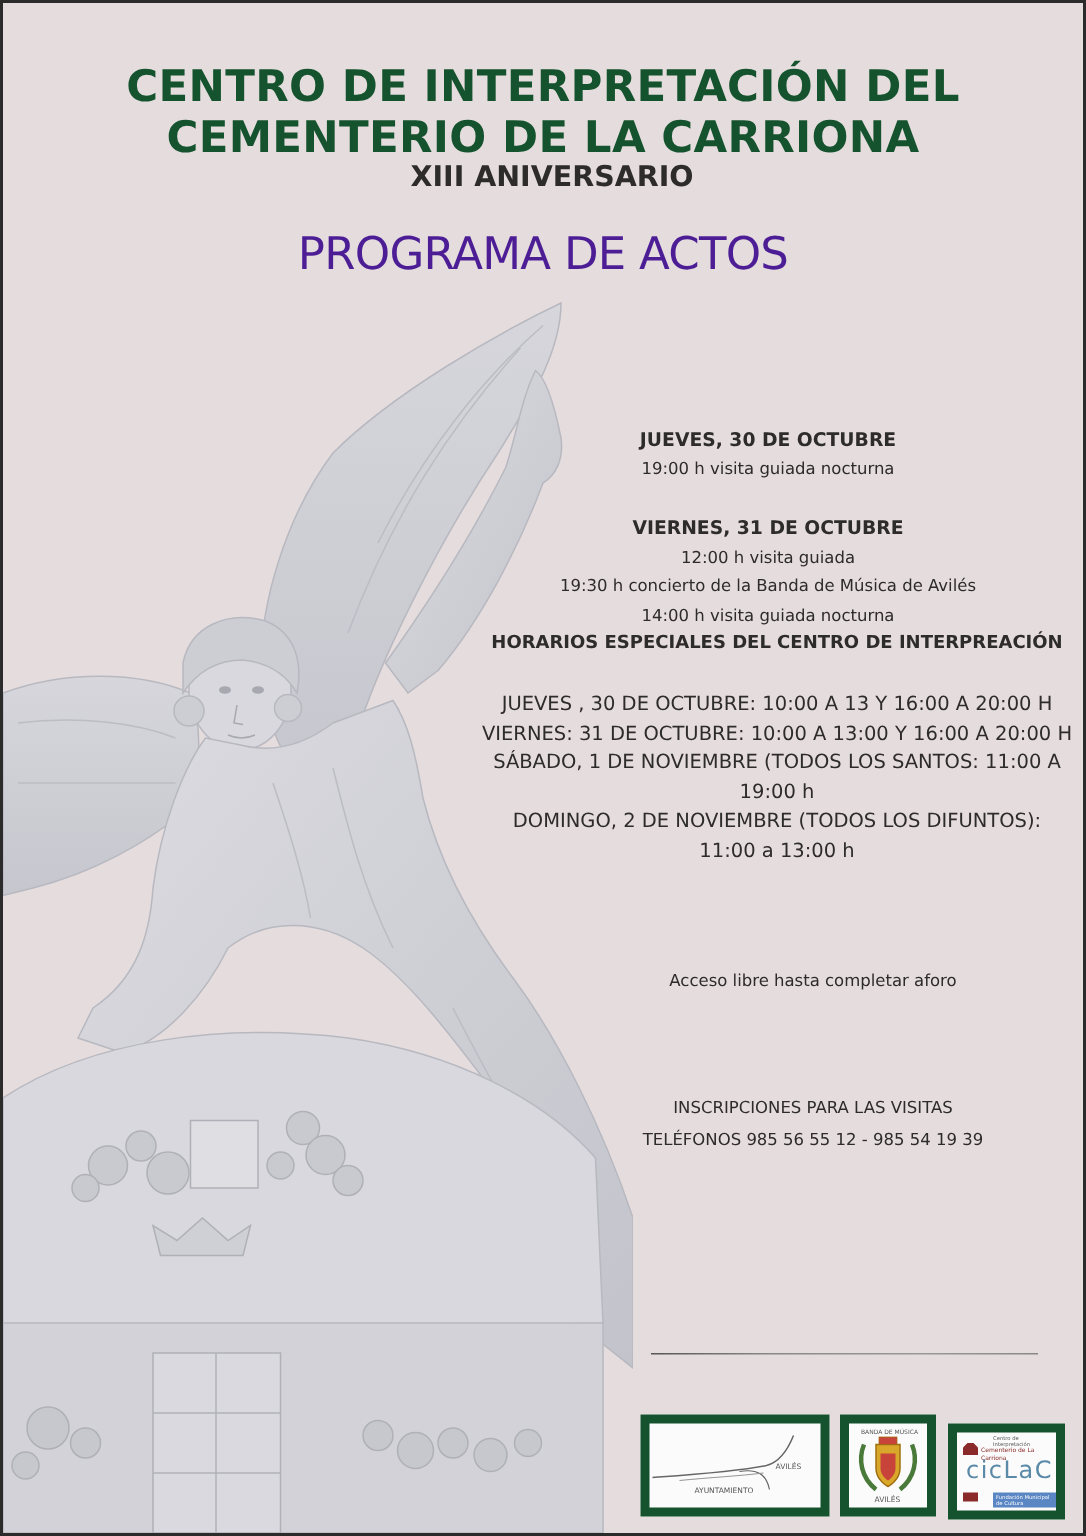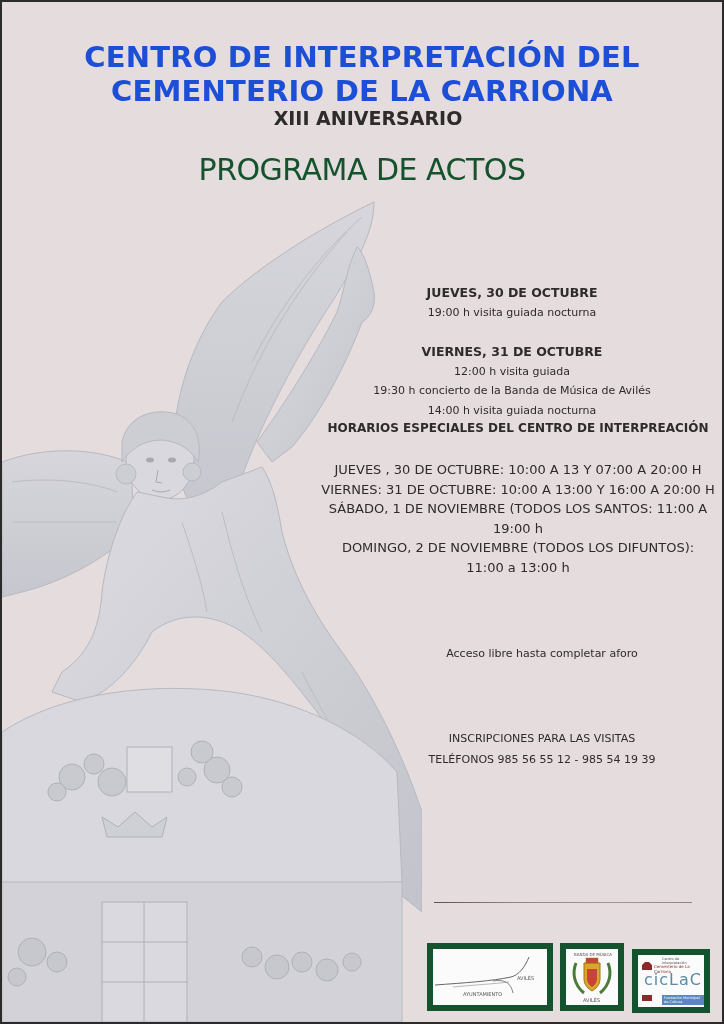--- a/index.html
+++ b/index.html
@@ -9,33 +9,33 @@
       font-family: "Liberation Sans", sans-serif;
     }
     .poster {
       position: absolute; left: 2px; top: 2px;
       width: 720px; height: 1020px;
       background: #e4dcdd;
       overflow: hidden;
     }
     .title {
       position: absolute; left: 0; right: 0; top: 38px;
-      text-align: center; color: #1d4ed8;
+      text-align: center; color: #14532d;
       font-family: "DejaVu Sans", sans-serif; font-weight: bold;
       font-size: 29px; line-height: 34px; letter-spacing: 0.2px;
     }
     .subtitle {
       position: absolute; left: 0; right: 0; top: 104px;
       text-align: center; color: #2e2b2b;
       font-family: "DejaVu Sans", sans-serif; font-weight: bold;
       font-size: 19px; line-height: 24px; padding-left: 12px;
     }
     .program-title {
       position: absolute; left: 0; right: 0; top: 150px;
-      text-align: center; color: #14532d;
+      text-align: center; color: #4c1d95;
       font-family: "DejaVu Sans", sans-serif; font-weight: normal;
       font-size: 30px; line-height: 36px; letter-spacing: -0.5px;
     }
     .statue {
       position: absolute; left: 0; top: 190px; width: 420px; height: 830px;
     }
     .text-col {
       position: absolute; text-align: center; color: #2e2b2b;
       font-family: "DejaVu Sans", sans-serif;
     }
@@ -142,21 +142,21 @@
     <div class="gap"></div>
     <div class="day-head">VIERNES, 31 DE OCTUBRE</div>
     <div class="event">12:00 h visita guiada</div>
     <div class="event">19:30 h concierto de la Banda de Música de Avilés</div>
     <div class="event">14:00 h visita guiada nocturna</div>
   </div>
 
   <div class="text-col" style="left:312px; width:408px; top:416px;">
     <div class="sched-head">HORARIOS ESPECIALES DEL CENTRO DE INTERPREACIÓN</div>
     <div class="gap" style="height:22px;"></div>
-    <div class="sched-line">JUEVES , 30 DE OCTUBRE: 10:00 A 13 Y 07:00 A 20:00 H</div>
+    <div class="sched-line">JUEVES , 30 DE OCTUBRE: 10:00 A 13 Y 16:00 A 20:00 H</div>
     <div class="sched-line">VIERNES: 31 DE OCTUBRE: 10:00 A 13:00 Y 16:00 A 20:00 H</div>
     <div class="sched-line">SÁBADO, 1 DE NOVIEMBRE (TODOS LOS SANTOS: 11:00 A</div>
     <div class="sched-line">19:00 h</div>
     <div class="sched-line">DOMINGO, 2 DE NOVIEMBRE (TODOS LOS DIFUNTOS):</div>
     <div class="sched-line">11:00 a 13:00 h</div>
   </div>
 
   <div class="text-col bold-line" style="left:370px; width:340px; top:642px;">Acceso libre hasta completar aforo</div>
   <div class="text-col bold-line" style="left:370px; width:340px; top:703px;margin-top:24px;">INSCRIPCIONES PARA LAS VISITAS</div>
   <div class="text-col bold-line" style="left:370px; width:340px; top:748px;">TELÉFONOS 985 56 55 12 - 985 54 19 39</div>

